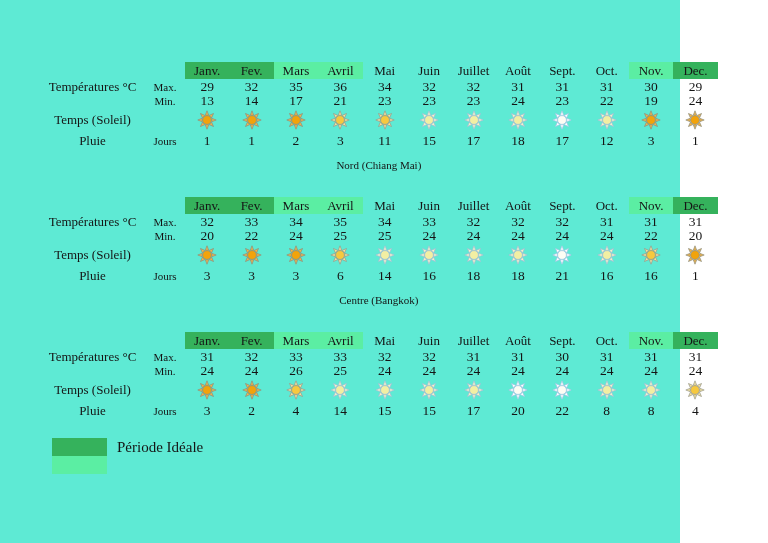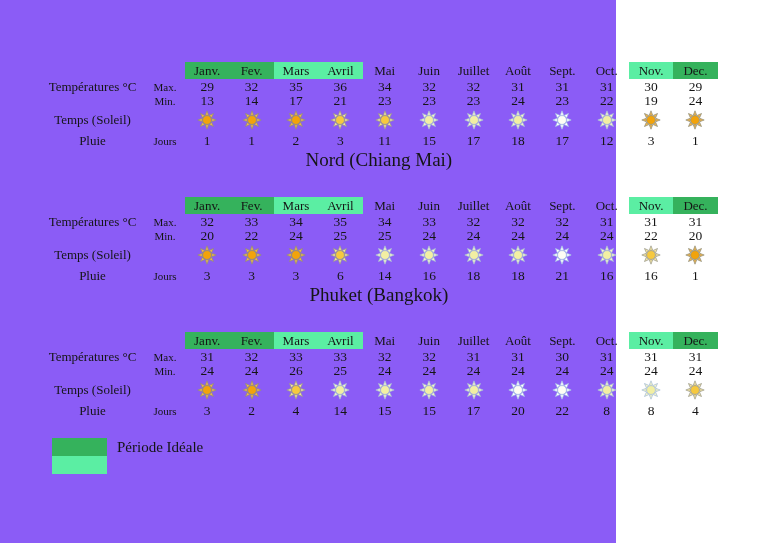--- a/index.html
+++ b/index.html
@@ -1,38 +1,38 @@
 <!DOCTYPE html>
 <html><head>
 <meta charset="utf-8">
 <style>
   html,body{margin:0;padding:0;}
   body{
     width:768px;height:543px;background:#ffffff;
     font-family:"Liberation Serif","DejaVu Serif",serif;
     font-size:13px;color:#151515;overflow:hidden;
   }
-  .canvas{position:relative;width:616px;height:543px;background:#8b5cf6;}
+  .canvas{position:relative;width:680px;height:543px;background:#5eead4;}
 
   .climate-table{
     position:absolute;left:40px;width:678px;
     display:grid;
     grid-template-columns:105px 40px repeat(12,44.4px);
     grid-template-rows:17px 15px 14px 24px 17px 24px;
   }
   .cell{display:flex;align-items:center;justify-content:center;white-space:nowrap;}
   .month-header{font-size:13px;}
   .lbl{font-size:13px;}
   .sub{font-size:11px;}
   .val{font-size:13.5px;}
   .sun-cell svg{display:block;}
   .table-title{
     grid-column:1 / -1;
     display:flex;align-items:flex-end;justify-content:center;
-    font-size:19px;padding-bottom:2px;
+    font-size:11px;padding-bottom:2px;
   }
 
   .legend{position:absolute;left:52px;top:438px;display:flex;align-items:flex-start;}
   .legend-swatches{display:flex;flex-direction:column;}
   .swatch{width:55px;height:18px;}
   .legend-labels{display:flex;flex-direction:column;margin-left:10px;}
   .legend-labels div{height:18px;line-height:18px;font-size:15px;}
 </style>
 </head>
 <body>
@@ -848,21 +848,21 @@
       <div class="cell val">3</div>
       <div class="cell val">6</div>
       <div class="cell val">14</div>
       <div class="cell val">16</div>
       <div class="cell val">18</div>
       <div class="cell val">18</div>
       <div class="cell val">21</div>
       <div class="cell val">16</div>
       <div class="cell val">16</div>
       <div class="cell val">1</div>
-      <div class="table-title">Phuket (Bangkok)</div>
+      <div class="table-title">Centre (Bangkok)</div>
     </div>
   <div class="climate-table" style="top:332px;">
       <div class="cell"></div>
       <div class="cell"></div>
       <div class="cell month-header" style="background-color: rgb(53, 178, 92);">Janv.</div>
       <div class="cell month-header" style="background-color: rgb(53, 178, 92);">Fev.</div>
       <div class="cell month-header" style="background-color: rgb(91, 238, 163);">Mars</div>
       <div class="cell month-header" style="background-color: rgb(91, 238, 163);">Avril</div>
       <div class="cell month-header">Mai</div>
       <div class="cell month-header">Juin</div>

